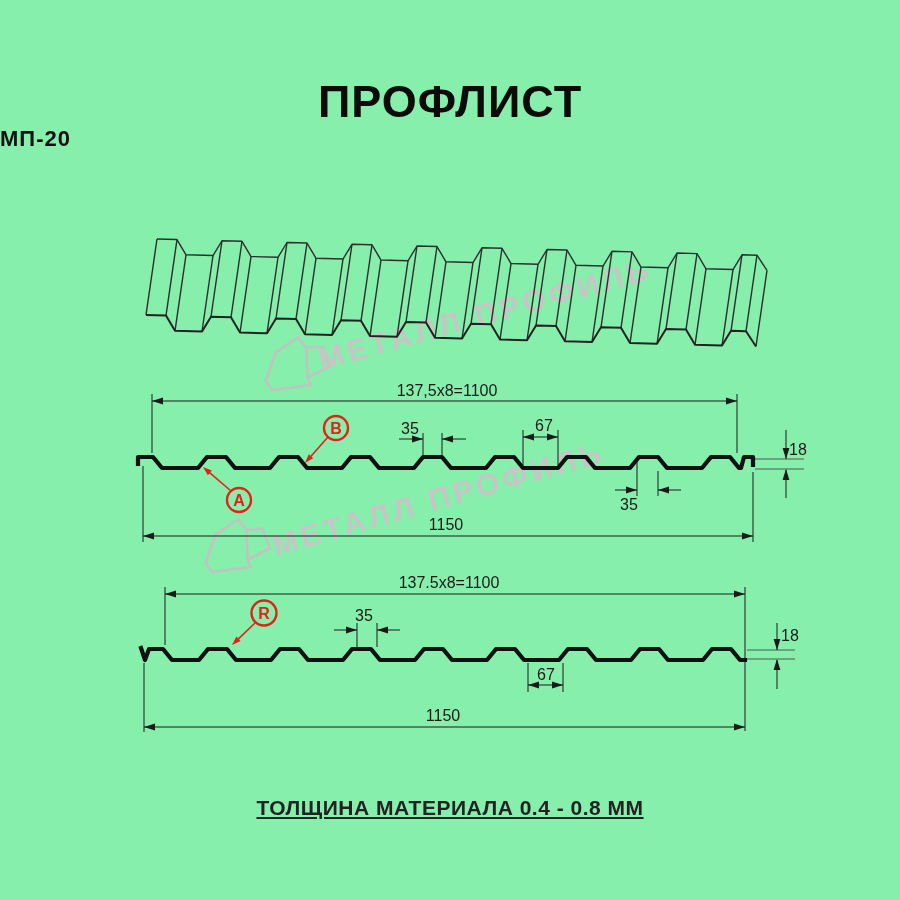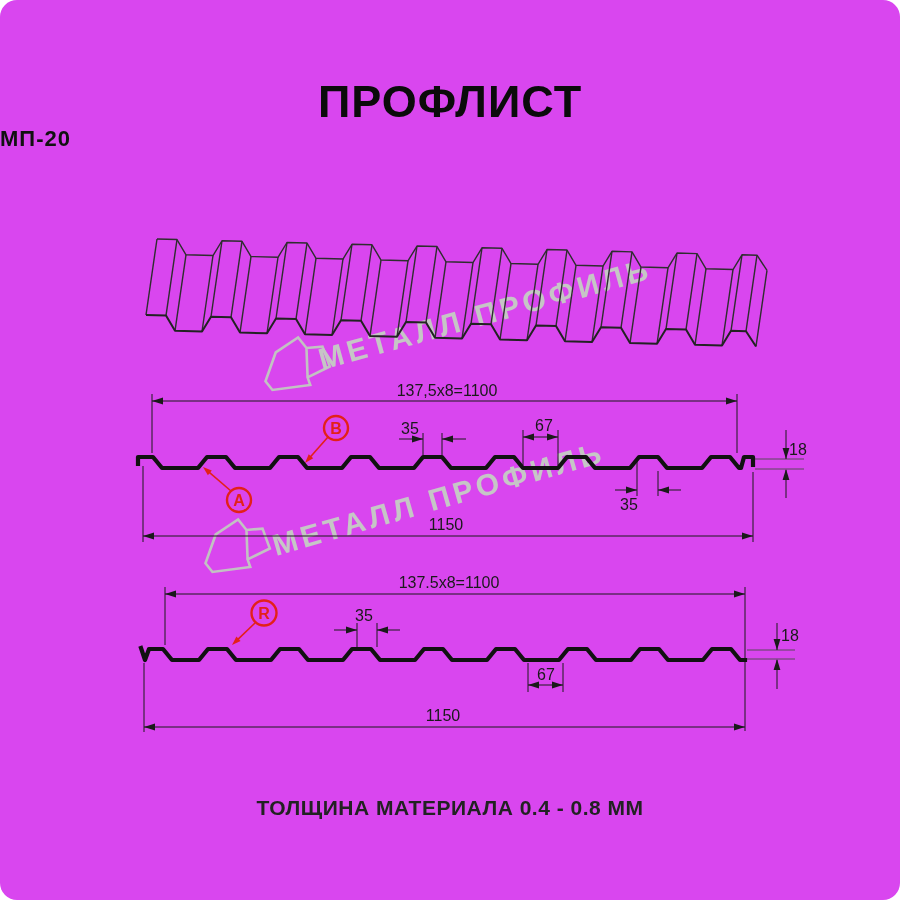--- a/index.html
+++ b/index.html
@@ -1,23 +1,23 @@
 <!DOCTYPE html>
 <html><head>
 <meta charset="utf-8">
 <style>
   html,body{margin:0;padding:0;background:#fff;}
-  #stage{position:relative;width:900px;height:900px;background:#d946ef;overflow:hidden;
-         font-family:"Liberation Sans","DejaVu Sans",sans-serif;border-radius:17px;}
+  #stage{position:relative;width:900px;height:900px;background:#86efac;overflow:hidden;
+         font-family:"Liberation Sans","DejaVu Sans",sans-serif;}
   .title{position:absolute;left:0;top:76px;width:900px;text-align:center;
          font-size:45px;font-weight:700;letter-spacing:1px;color:#0b0b0b;}
   .subtitle{position:absolute;left:0;top:126px;width:900px;text-align:left;
          font-size:22px;font-weight:600;letter-spacing:1px;color:#111;}
   .footer{position:absolute;left:0;top:796px;width:900px;text-align:center;
-         font-size:21px;font-weight:600;letter-spacing:.5px;color:#222;}
+         font-size:21px;font-weight:600;letter-spacing:.5px;color:#222;text-decoration:underline;}
   svg{position:absolute;left:0;top:0;}
   .dim-line{stroke:#1a1a1a;stroke-width:1;fill:none;}
   .thin-line{stroke:#4a4a4a;stroke-width:.9;fill:none;}
   .profile{stroke:#111;stroke-width:4.2;fill:none;stroke-linejoin:round;stroke-linecap:square;}
   .wire{stroke:#2e2e2e;stroke-width:1.4;fill:none;stroke-linejoin:round;}
   .wire-front{stroke:#222;stroke-width:2;fill:none;stroke-linejoin:round;}
   .dim-text{font-size:16px;fill:#1a1a1a;}
   .red-stroke{stroke:#e32119;stroke-width:2.4;fill:none;}
   .red-arrow-line{stroke:#e32119;stroke-width:1.6;fill:none;}
   .red-fill{fill:#e32119;}

